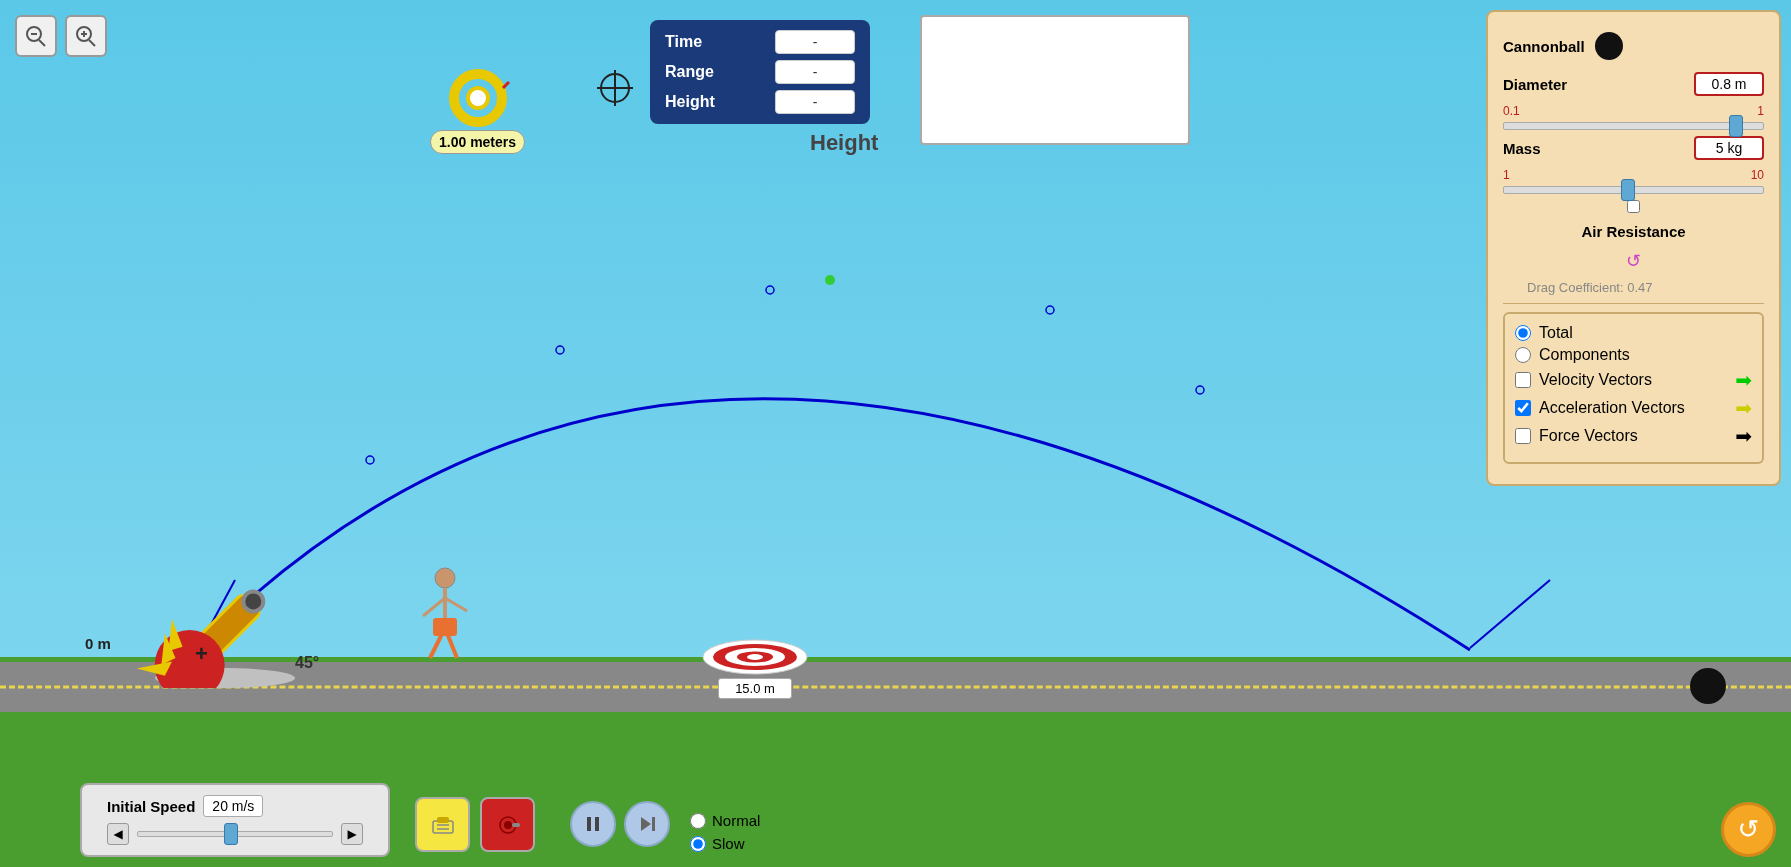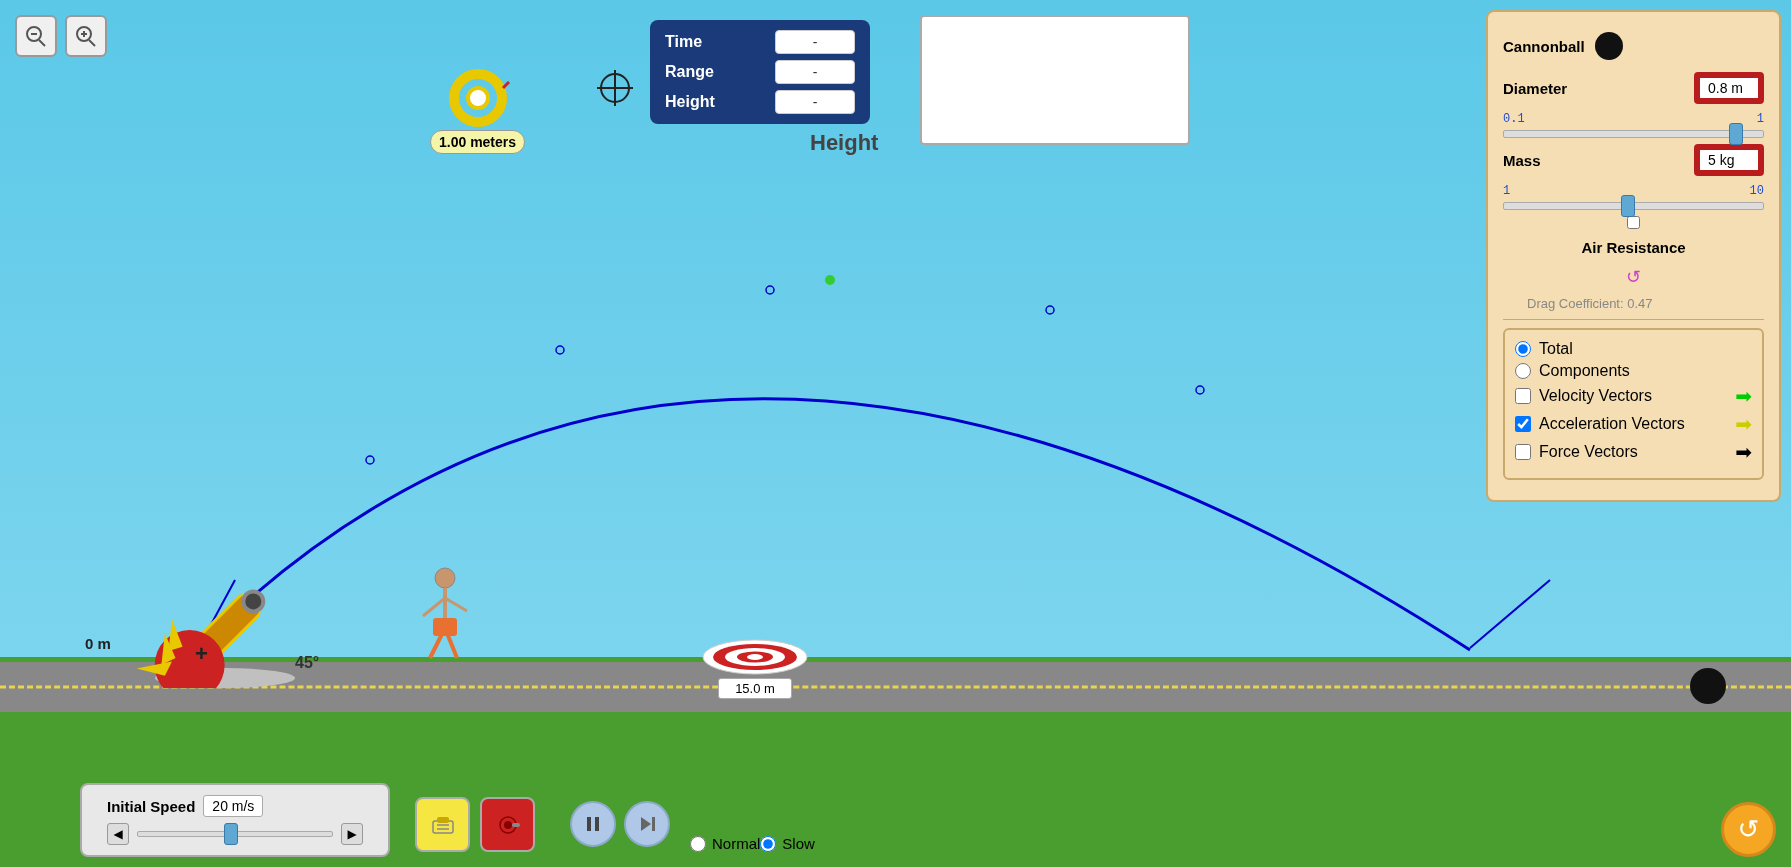--- a/index.html
+++ b/index.html
@@ -163,45 +163,44 @@
       background: #111;
       border-radius: 50%;
       display: inline-block;
     }
     .panel-label {
       font-size: 15px;
       font-weight: bold;
     }
     .panel-value-box {
       background: white;
-      border: 6px solid #b91c1c;
+      border: 2px solid #b91c1c;
       border-radius: 4px;
       padding: 2px 8px;
       font-size: 14px;
       min-width: 70px;
-      text-align: left;
+      text-align: center;
     }
     .slider-container {
       width: 100%;
       margin-bottom: 6px;
     }
     .slider-track {
       position: relative;
       height: 8px;
       background: #ddd;
       border: 1px solid #aaa;
       border-radius: 2px;
       margin: 4px 0;
     }
     .slider-labels {
       display: flex;
       justify-content: space-between;
       font-size: 12px;
-      color: #1d4ed8;
-      font-family: Liberation Mono, monospace;
+      color: #b91c1c;
     }
     .slider-thumb {
       position: absolute;
       top: 50%;
       transform: translateY(-50%);
       width: 14px;
       height: 22px;
       background: #5fa8d3;
       border: 1px solid #3a7aaa;
       border-radius: 3px;
@@ -359,21 +358,22 @@
       justify-content: center;
       font-size: 18px;
     }
 
     
     .speed-mode {
       position: absolute;
       bottom: 15px;
       left: 690px;
       display: flex;
-      flex-direction: row;
+      flex-direction: column;
+      gap: 6px;
     }
     .radio-row {
       display: flex;
       align-items: center;
       gap: 6px;
       font-size: 15px;
     }
     .radio-row input[type=radio] {
       width: 16px;
       height: 16px;

